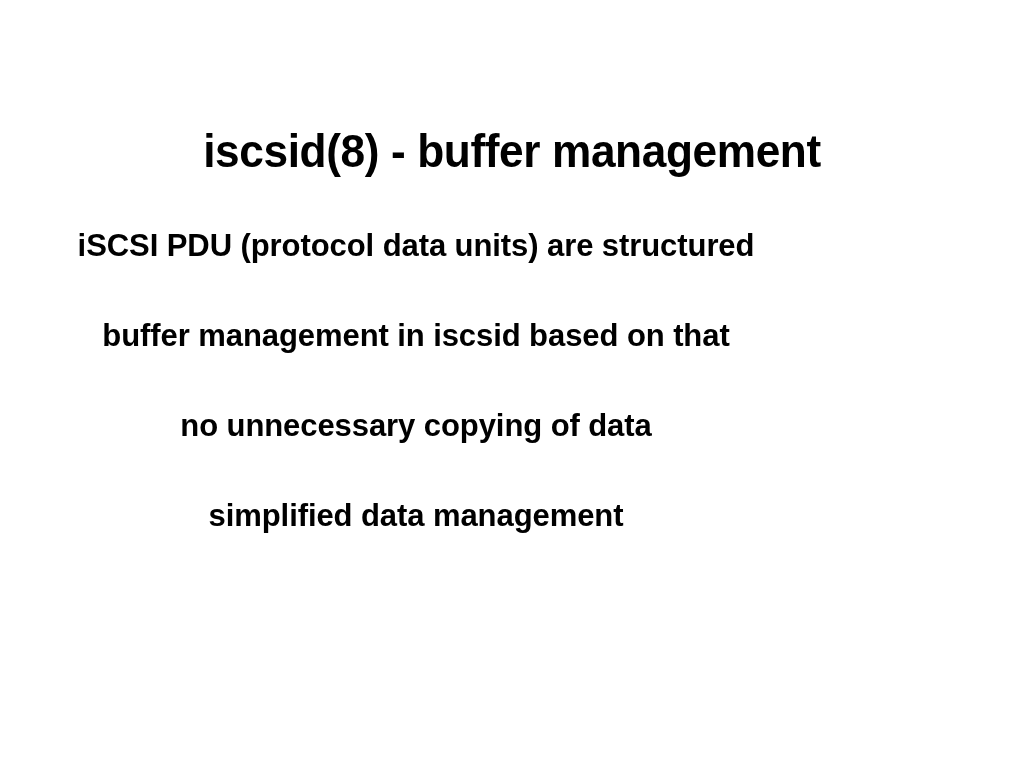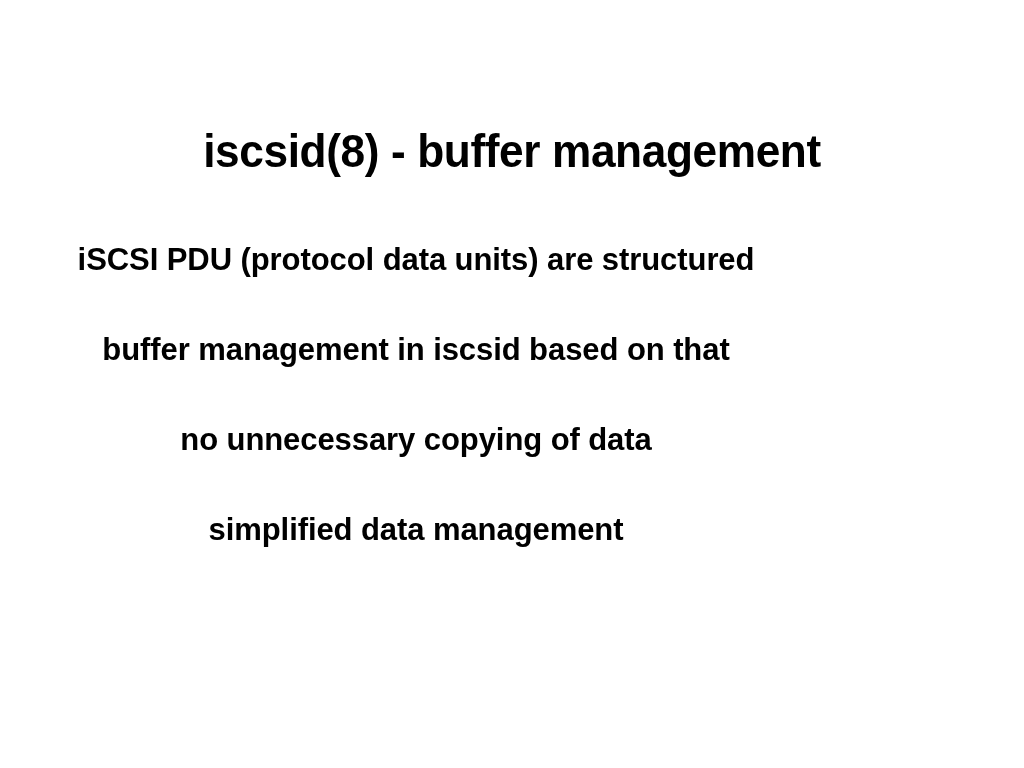--- a/index.html
+++ b/index.html
@@ -40,21 +40,21 @@
     color: #000000;
     white-space: nowrap;
     transform: scaleX(0.94);
     transform-origin: 50% 50%;
   }
 
   
   .body-block {
     position: absolute;
     left: 0;
-    top: 214px;
+    top: 200px;
     width: 832px;
     text-align: center;
   }
 
   .body-line {
     display: block;
     width: 100%;
     text-align: center;
     font-size: 32px;
     line-height: 90px;

